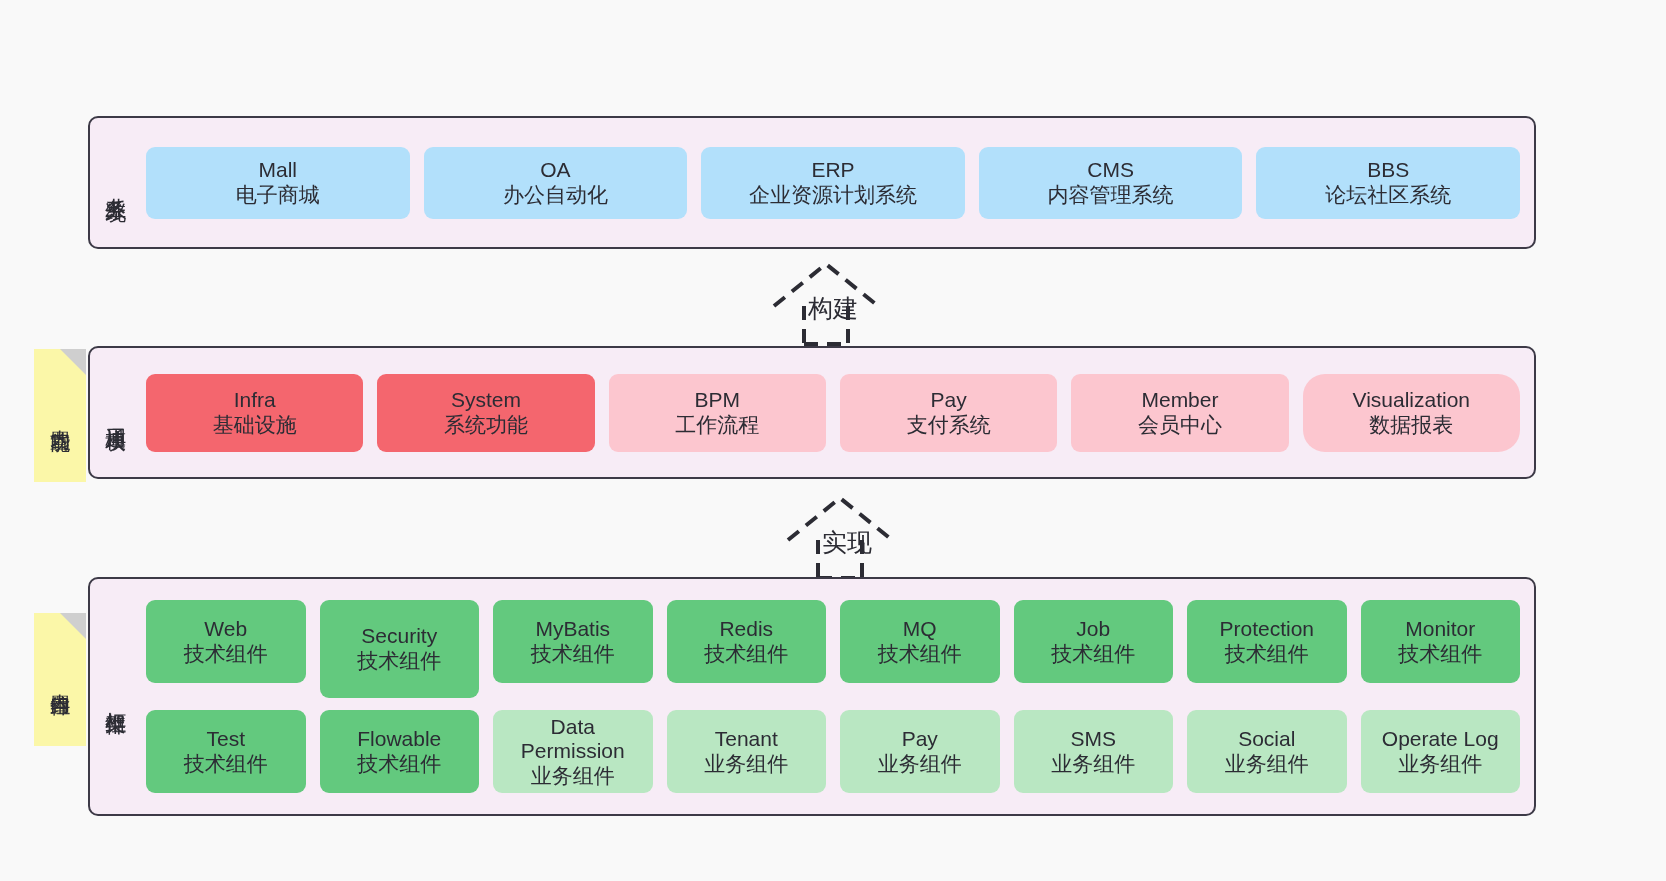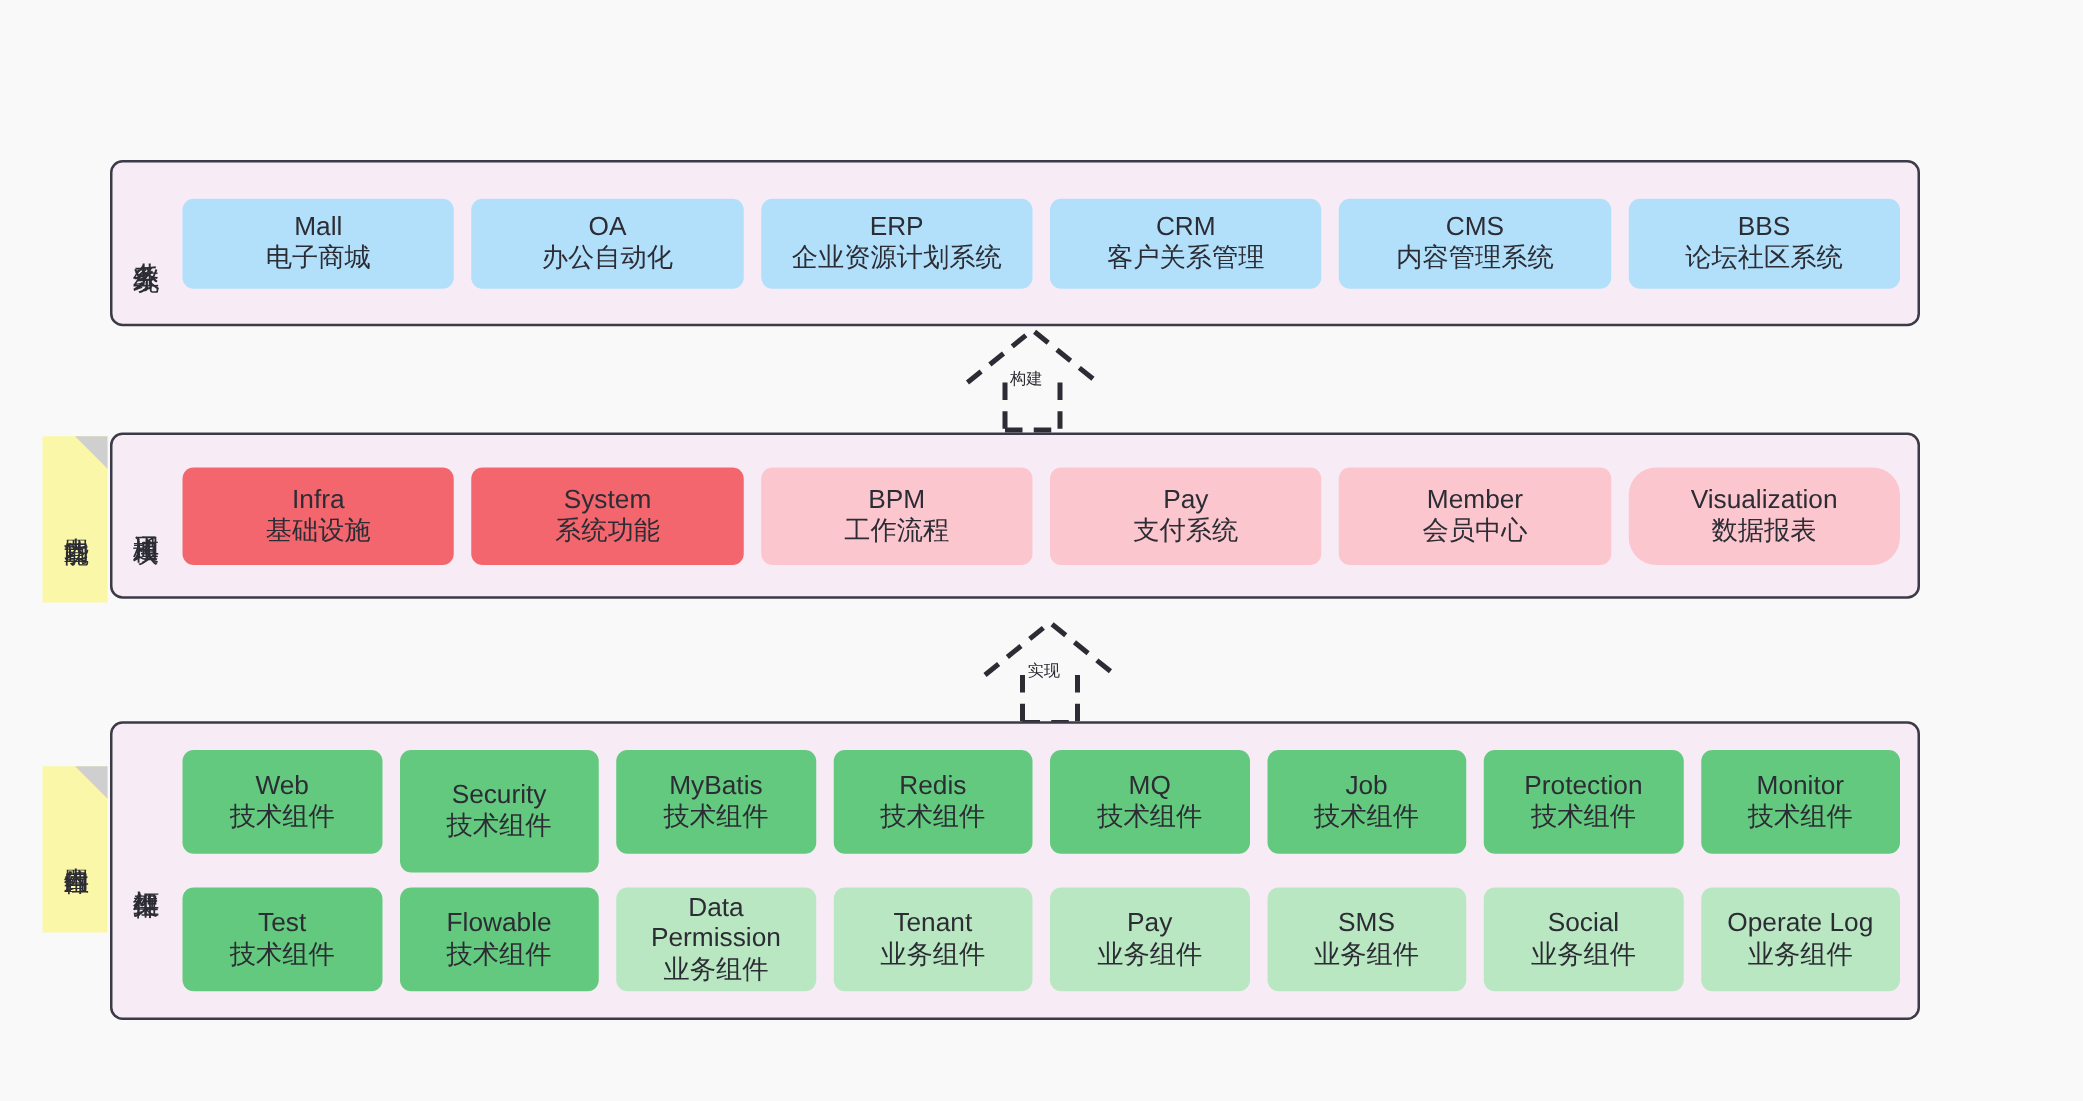--- a/index.html
+++ b/index.html
@@ -108,56 +108,52 @@
     width: 0; height: 0;
     border-top: 26px solid #cfcfcf;
     border-left: 26px solid transparent;
   }
 
   
   .connector { position: absolute; }
   .connector svg { display: block; overflow: visible; }
   .conn-label {
     position: absolute;
-    font-size: 13px;
+    font-size: 25px;
     line-height: 1;
     color: #2c2c34;
     background: transparent;
     white-space: nowrap;
   }
 </style>
 </head>
 <body>
 
 <div id="canvas">
 
-  <div class="layer" id="layer-business" style="left:88px; top:128px; width:1448px; height:133px;">
+  <div class="layer" id="layer-business" style="left:88px; top:116px; width:1448px; height:133px;">
     <div class="layer-title">业务系统</div>
     <div class="layer-body">
       <div class="row">
 
         <div class="node fill-blue" style="height:72px;">
           <span class="t1">Mall</span>
           <span class="t2">电子商城</span>
         </div>
 
         <div class="node fill-blue" style="height:72px;text-align:right;">
           <span class="t1">OA</span>
           <span class="t2">办公自动化</span>
         </div>
 
         <div class="node fill-blue" style="height:72px;">
           <span class="t1">ERP</span>
           <span class="t2">企业资源计划系统</span>
         </div>
 
-        <div class="node fill-blue" style="height:72px;">
-          <span class="t1">CRM</span>
-          <span class="t2">客户关系管理</span>
-        </div>
 
         <div class="node fill-blue" style="height:72px;">
           <span class="t1">CMS</span>
           <span class="t2">内容管理系统</span>
         </div>
 
         <div class="node fill-blue" style="height:72px;">
           <span class="t1">BBS</span>
           <span class="t2">论坛社区系统</span>
         </div>

